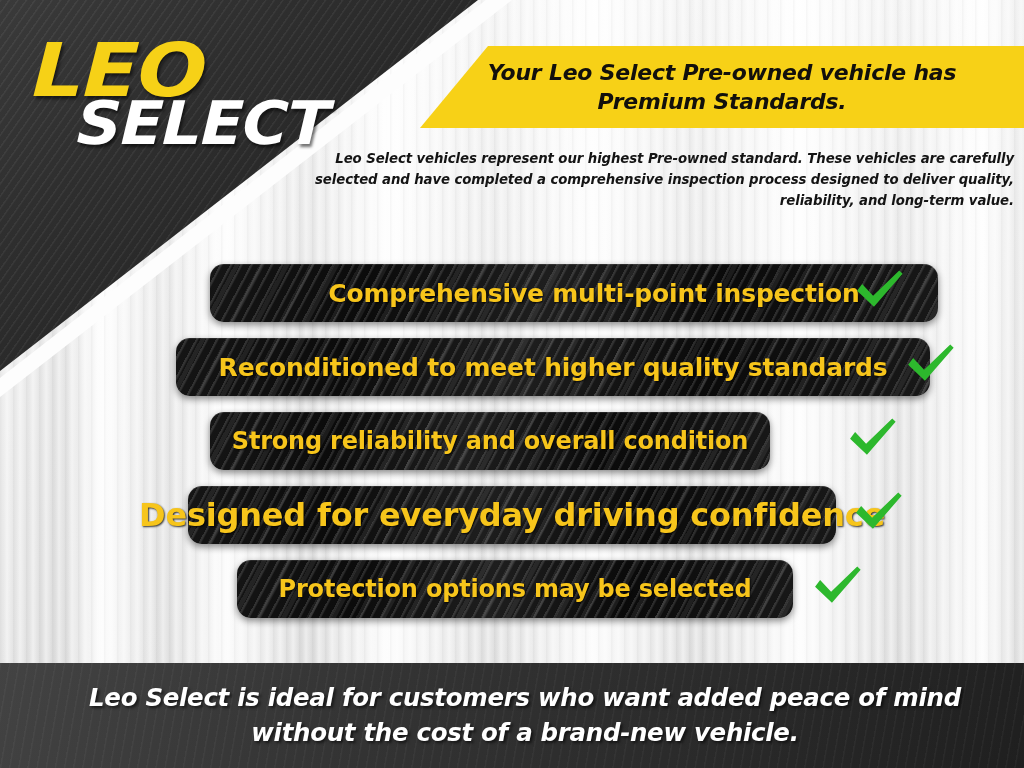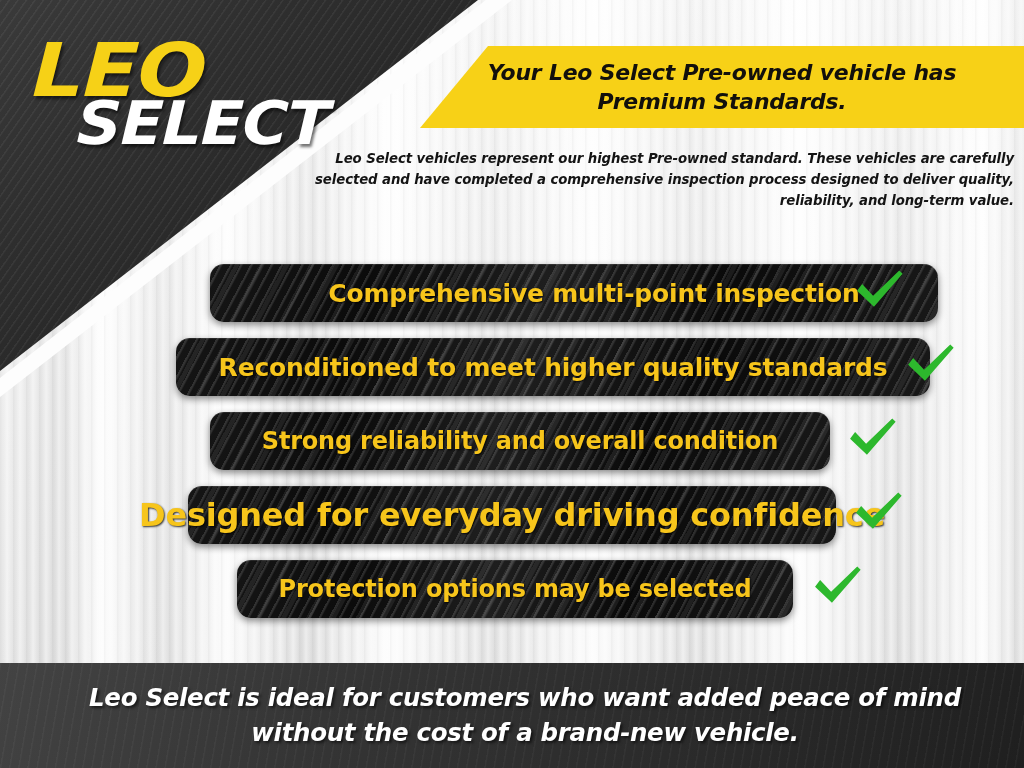--- a/index.html
+++ b/index.html
@@ -112,21 +112,21 @@
 
   
   #row1 .pill{ left:210px; width:728px;padding-left:40px; }
   #row1 .pillText{ font-size:25px; }
   #row1 .check{ left:852px; top:-2px; }
 
   #row2 .pill{ left:141px; width:754px;margin-left:35px; }
   #row2 .pillText{ font-size:25px; }
   #row2 .check{ left:903px; top:-2px; }
 
-  #row3 .pill{ left:210px; width:620px; }
+  #row3 .pill{ left:210px; width:560px; }
   #row3 .pillText{ font-size:24px; }
   #row3 .check{ left:845px; top:-2px; }
 
   #row4 .pill{ left:188px; width:648px; }
   #row4 .pillText{ font-size:32px; }
   #row4 .check{ left:851px; top:-2px; }
 
   #row5 .pill{ left:237px; width:556px; }
   #row5 .pillText{ font-size:24px; }
   #row5 .check{ left:810px; top:-2px; }

